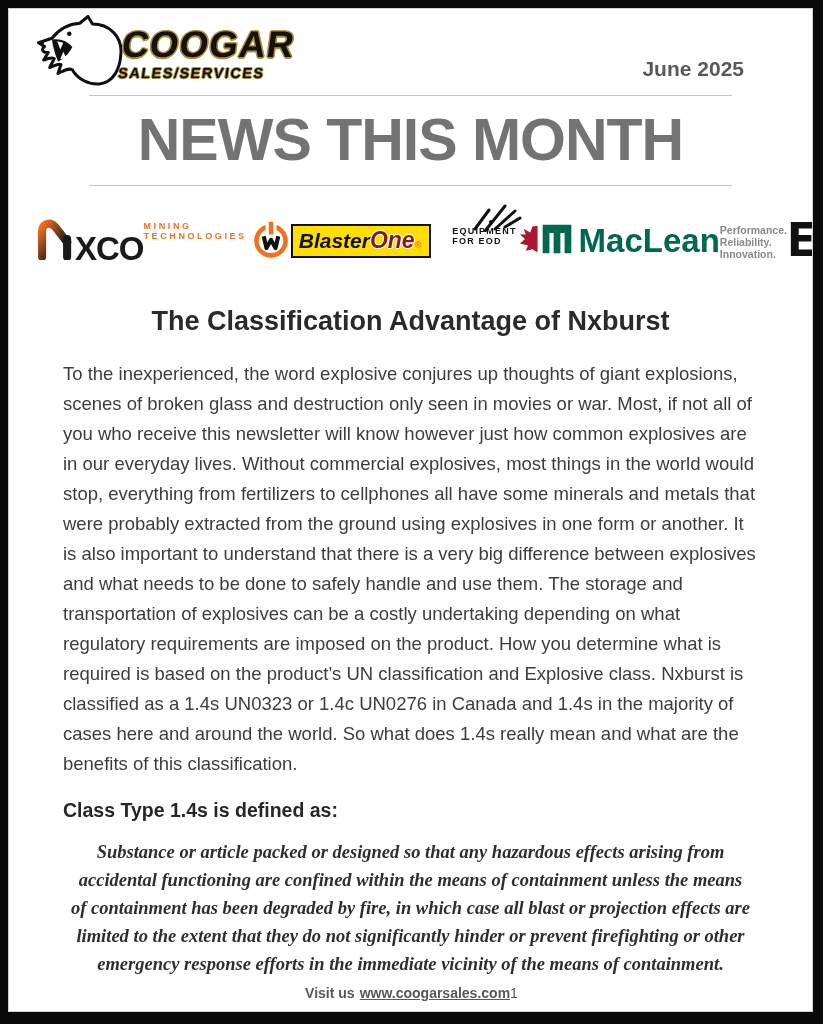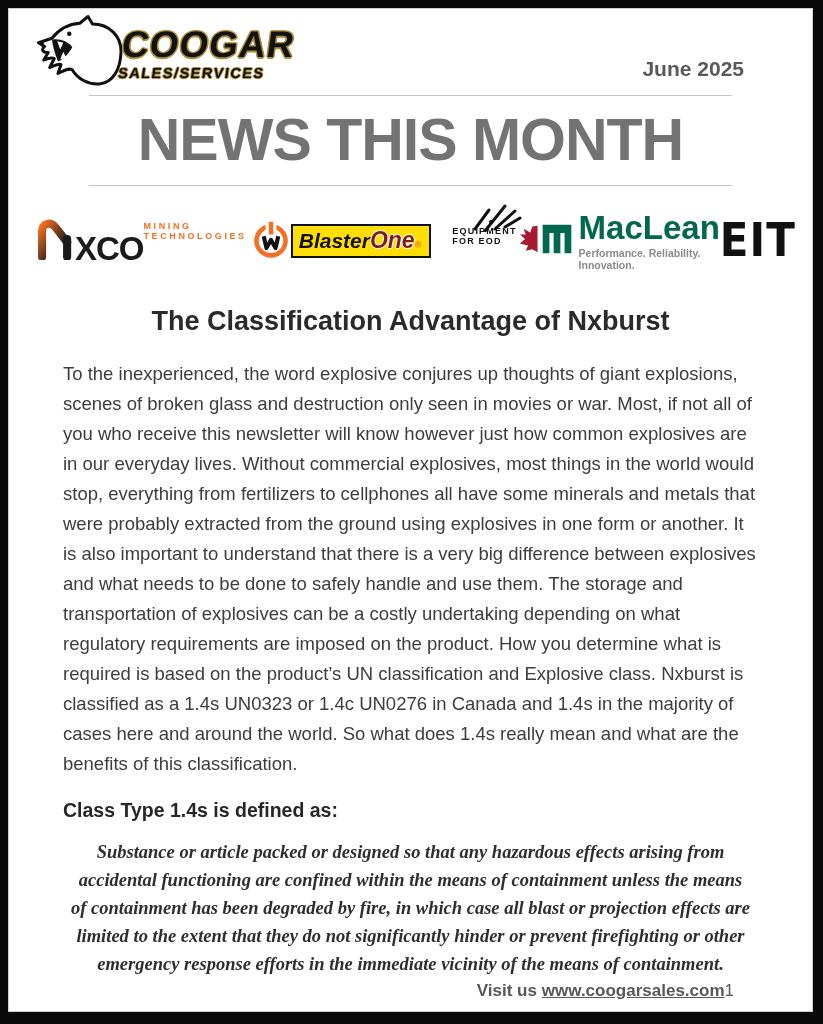--- a/index.html
+++ b/index.html
@@ -36,34 +36,34 @@
   .blaster{position:relative;}
   .blaster-box{display:inline-flex;align-items:baseline;background:#ffde00;border:2px solid #111;padding:1px 8px 2px 6px;width:max-content;}
   .blaster-black{font-size:21px;font-weight:900;font-style:italic;color:#111;}
   .blaster-orange{font-size:23px;font-weight:900;font-style:italic;color:#7f1d1d;
     text-shadow:1px 0 #fff,-1px 0 #fff,0 1px #fff,0 -1px #fff;}
   .blaster-reg{font-size:9px;font-weight:700;color:#f36f21;vertical-align:super;}
   .blaster-sub{font-size:9px;font-weight:800;color:#111;letter-spacing:1.2px;margin-top:2px;padding-left:21px;}
   .blaster-scribble{position:absolute;top:-22px;right:-6px;}
 
   .maclean{flex-direction:row;align-items:center;}
-  .maclean-right{margin-left:6px;display:flex;flex-direction:column;align-items:center;}
+  .maclean-right{margin-left:6px;display:flex;flex-direction:row;align-items:center;}
   .maclean-word{font-size:33px;font-weight:700;color:#00684f;line-height:1;}
   .maclean-sub{font-size:10.5px;font-weight:700;color:#8a8a8a;margin-top:3px;align-self:flex-end;}
 
   .eit-word{font-size:42px;font-weight:900;color:#111;letter-spacing:1px;transform:scaleY(1.08);font-family:"DejaVu Sans",sans-serif;}
 
   
   .article-title{text-align:center;font-size:27px;font-weight:700;color:#2a2a2a;margin:30px 40px 0;}
   .body-text{margin:22px 52px 0 54px;font-size:18.5px;line-height:30px;color:#3d3d3d;}
   .def-heading{margin:20px 52px 0 54px;font-size:19.5px;font-weight:700;color:#262626;}
   .quote{margin:16px 62px 0;text-align:center;font-family:"Liberation Serif",serif;font-style:italic;font-size:18.5px;line-height:28px;color:#2e2e2e;font-weight:600;}
 
   
-  .footer{position:absolute;left:80px;right:78px;bottom:10px;display:flex;justify-content:flex-end;align-items:baseline;font-size:17px;color:#57585a;}
+  .footer{position:absolute;left:80px;right:78px;bottom:10px;display:flex;justify-content:center;align-items:baseline;font-size:14px;color:#57585a;}
   .footer a{color:#57585a;text-decoration:underline;font-weight:700;}
   .visit-prefix{font-weight:700;margin-right:5px;}
   .page-num{color:#57585a;}
 </style>
 </head>
 <body>
 
 <div class="frame">
   <div class="page">
 

